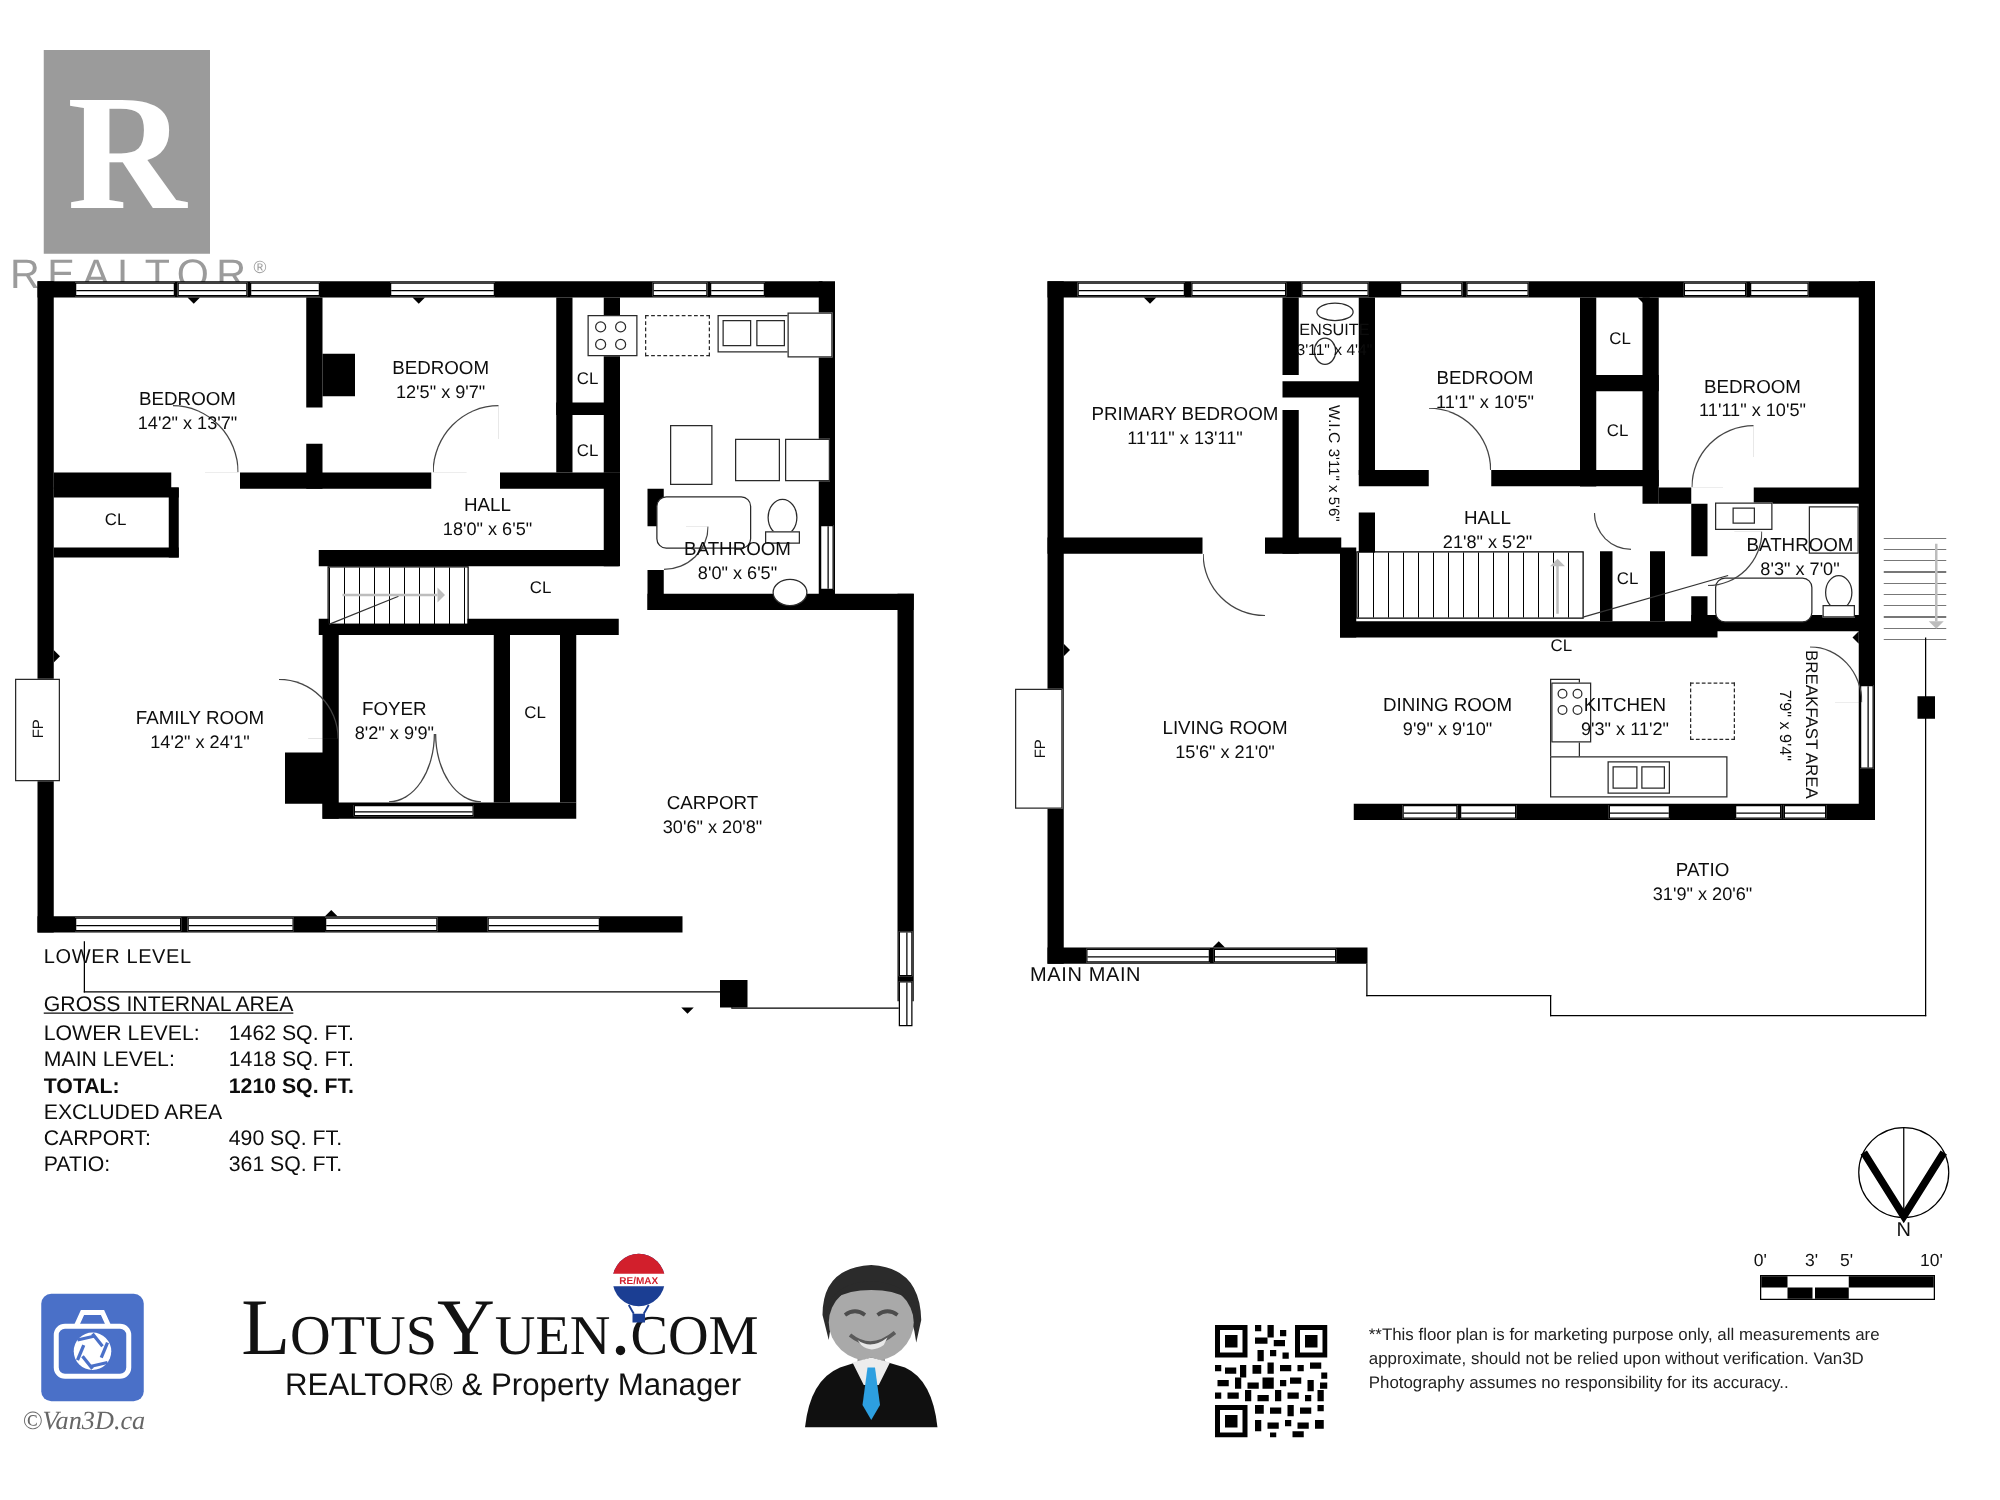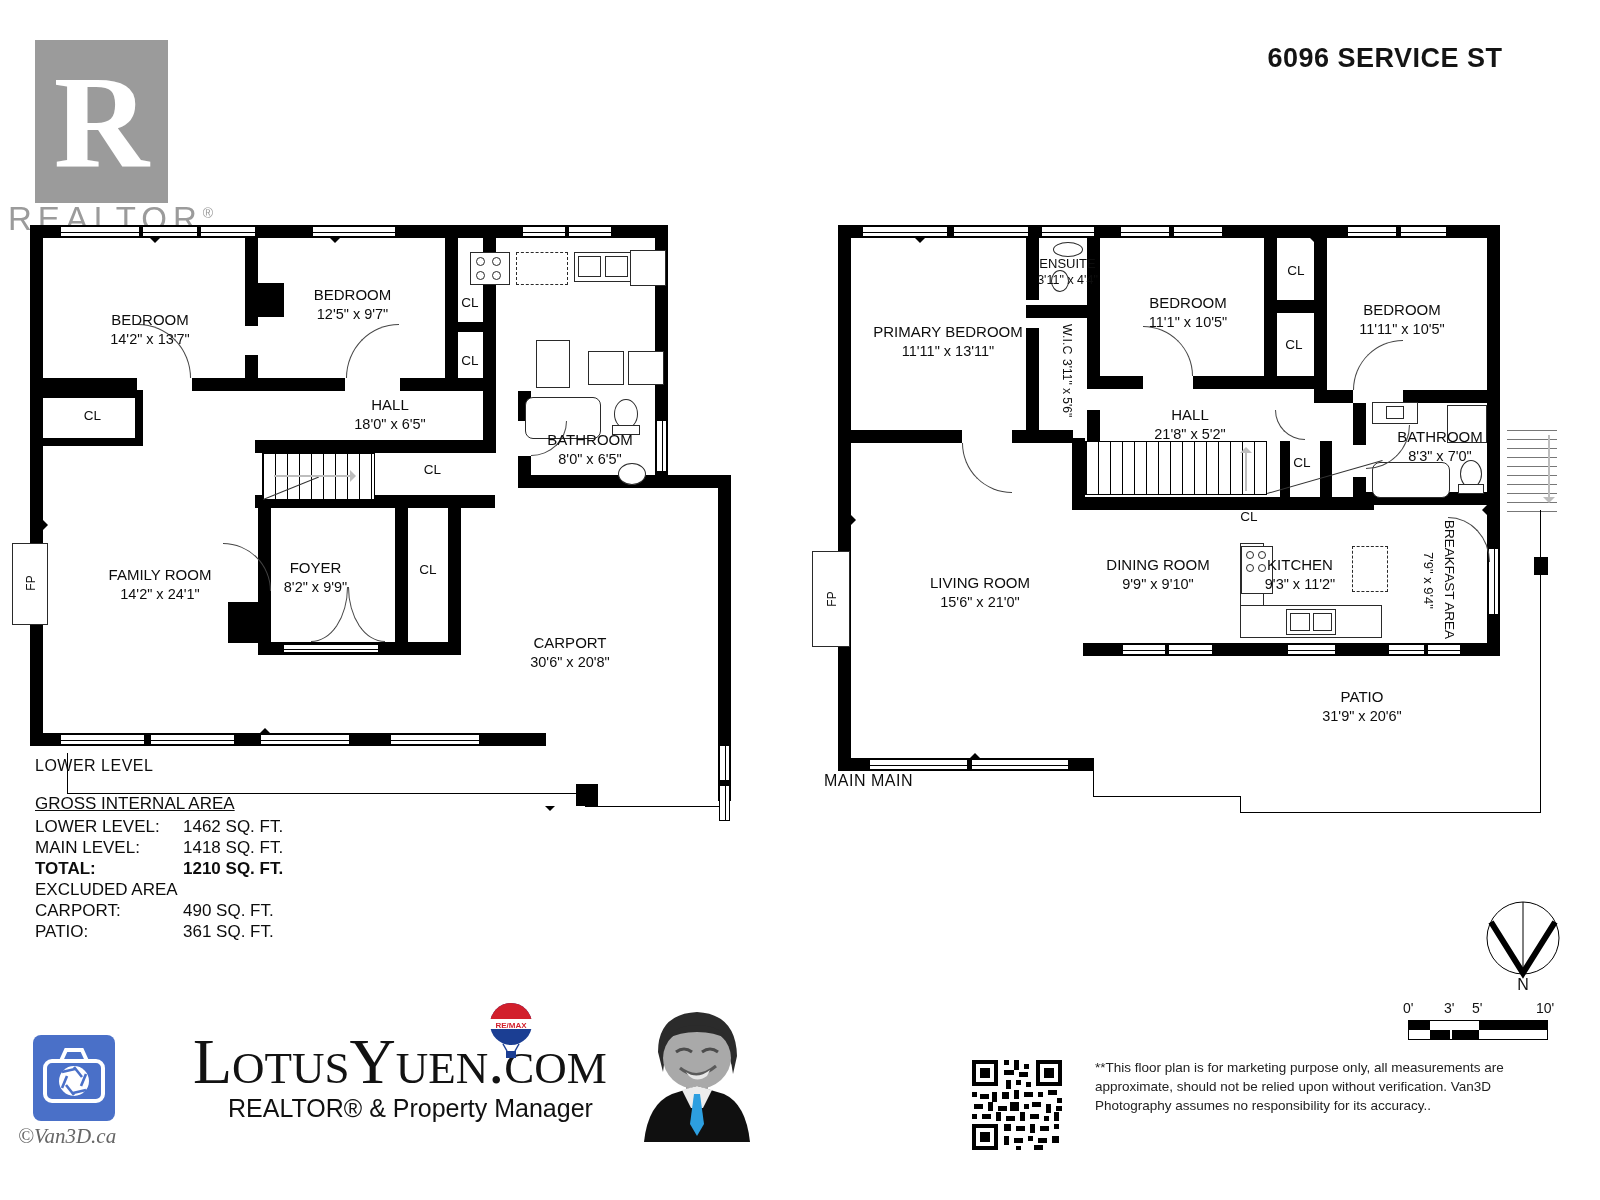--- a/index.html
+++ b/index.html
@@ -74,21 +74,20 @@
 </style>
 </head>
 <body>
 
 <div id="rlogo">
   <span class="bigR">R</span>
 </div>
 <div id="rcap"><span>REALTOR</span><sup>®</sup></div>
 
 <div id="title">
-  <div>6096 SERVICE ST</div>
 </div>
 
 <div class="plan" id="plan-lower" style="left:30px;top:225px;width:740px;height:600px">
 
   <div class="w" style="left:0;top:0;width:628px;height:13px"></div>
   <div class="w" style="left:0;top:0;width:13px;height:521px"></div>
   <div class="w" style="left:0;top:508px;width:516px;height:13px"></div>
   <div class="w" style="left:625px;top:0;width:13px;height:263px"></div>
   <div class="w" style="left:488px;top:250px;width:213px;height:13px"></div>
   <div class="w" style="left:688px;top:250px;width:13px;height:326px"></div>

